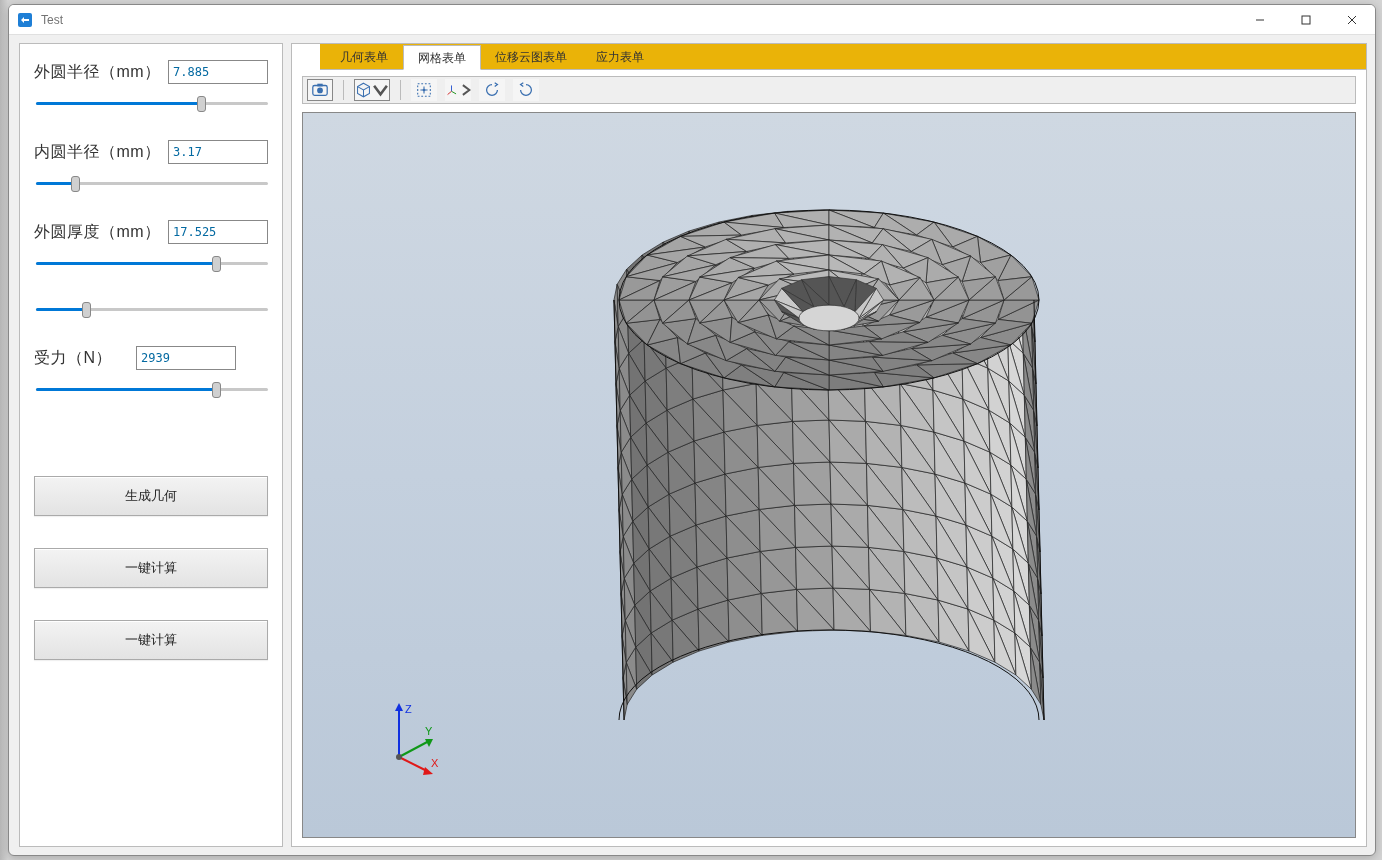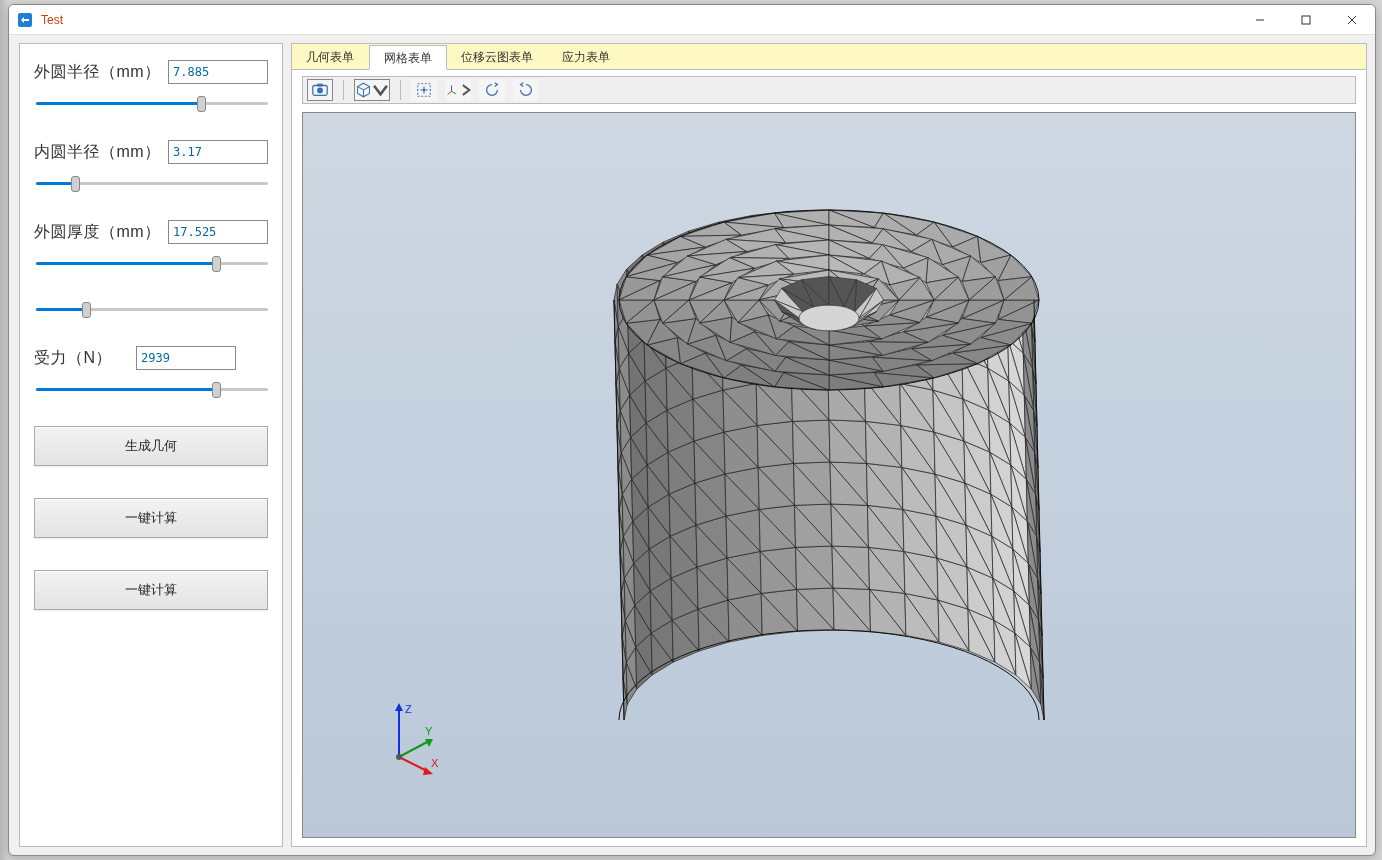--- a/index.html
+++ b/index.html
@@ -2,42 +2,42 @@
 <html><head>
 <meta charset="utf-8">
 <style>
 * { box-sizing: border-box; margin: 0; padding: 0; }
 body { font-family: "Microsoft YaHei", "Segoe UI", Tahoma, sans-serif; font-size: 12px; background: #d4d4d4; overflow: hidden; width: 1382px; height: 860px; }
 
 .window { position: absolute; left: 8px; top: 4px; width: 1368px; height: 852px; background: #f0f0f0; border: 1px solid #888; border-radius: 6px; box-shadow: 0 2px 10px rgba(0,0,0,0.2); overflow: hidden; }
 
 .titlebar { height: 30px; background: #fff; display: flex; align-items: center; padding-left: 8px; border-bottom: 1px solid #e0e0e0; }
 .titlebar .appicon { width: 16px; height: 16px; margin-right: 8px; }
-.titlebar .title { font-size: 12px; color: #c2410c; flex: 1; }
+.titlebar .title { font-size: 12px; color: #737373; flex: 1; }
 .winbtns { display: flex; height: 100%; }
 .winbtn { width: 46px; height: 100%; display: flex; align-items: center; justify-content: center; font-size: 12px; color: #333; }
 .winbtn svg { width: 10px; height: 10px; }
 
 .body { display: flex; height: calc(100% - 30px); padding: 8px 8px 8px 10px; gap: 8px; }
 
 .sidepanel { width: 264px; background: #fff; border: 1px solid #bbb; padding: 16px 14px; display:flex; flex-direction:column; }
 .field { margin-bottom: 28px; }
 .fieldrow { display: flex; align-items: center; gap: 8px; }
 .field label { font-size: 16px; color: #333; white-space: nowrap; min-width: 94px; letter-spacing: 0.5px; }
 .field input[type=text] { width: 100px; height: 24px; border: 1px solid #888; padding: 2px 4px; font-size: 12px; font-family: "SimSun", monospace; color:#0369a1; }
 .slider { margin-top: 10px; margin-left: 2px; height: 18px; position: relative; }
 .slider .track { position:absolute; top:8px; left:0; right:0; height:3px; background:#c8c8c8; border-radius:2px; }
 .slider .trackfill { position:absolute; top:8px; left:0; height:3px; background:#0078d7; border-radius:2px; }
 .slider .thumb { position:absolute; top:4px; width:10px; height:18px; background:#0078d7; border-radius:2px; transform:translateX(-5px);}
 .slider.thin .thumb { background:#d0d0d0; border:1px solid #888; width:9px; height:16px; top:2px; border-radius:3px;}
-.btns { display:flex; flex-direction:column; gap: 32px; }
+.btns { margin-top: 50px; display:flex; flex-direction:column; gap: 32px; }
 .bigbtn { height: 40px; background: linear-gradient(#f3f3f3,#e3e3e3); border:1px solid #aaa; display:flex; align-items:center; justify-content:center; font-size:13px; color:#222; cursor:pointer; box-shadow: inset 0 1px 0 #fff, 0 1px 1px rgba(0,0,0,0.06);}
 
 .mainpanel { flex:1; background:#fff; border:1px solid #bbb; display:flex; flex-direction:column; }
-.tabs { display:flex; border-bottom:1px solid #bbb; height:26px; background:#fef9c3;}
+.tabs { display:flex; border-bottom:1px solid #bbb; height:26px; padding-left:6px; background:#eab308;margin-left:28px;}
 .tab { padding: 4px 14px 0; font-size:12px; color:#333; border-right:1px solid transparent; position:relative; top:1px; cursor:pointer;}
 .tab.active { background:#fff; border:1px solid #bbb; border-bottom:1px solid #fff; }
 
 .viewarea { flex:1; background:#fff; position:relative; padding:42px 10px 8px 10px; }
 .canvasbox { width:100%; height:100%; border:1px solid #888; position:relative; overflow:hidden;}
 .canvasbg { position:absolute; inset:0; background:linear-gradient(#cfd8e2 0%, #c4d0de 50%, #bac8d8 100%); }
 
 .toolrow { position:absolute; left:10px; right:10px; top:6px; height:28px; background:#efefef; border:1px solid #bbb; display:flex; align-items:center; padding:0 4px; gap:8px; }
 .toolbtn { width:26px; height:22px; display:flex; align-items:center; justify-content:center; background:#f5f5f5; }
 .toolbtn.framed { border:1px solid #888; }

